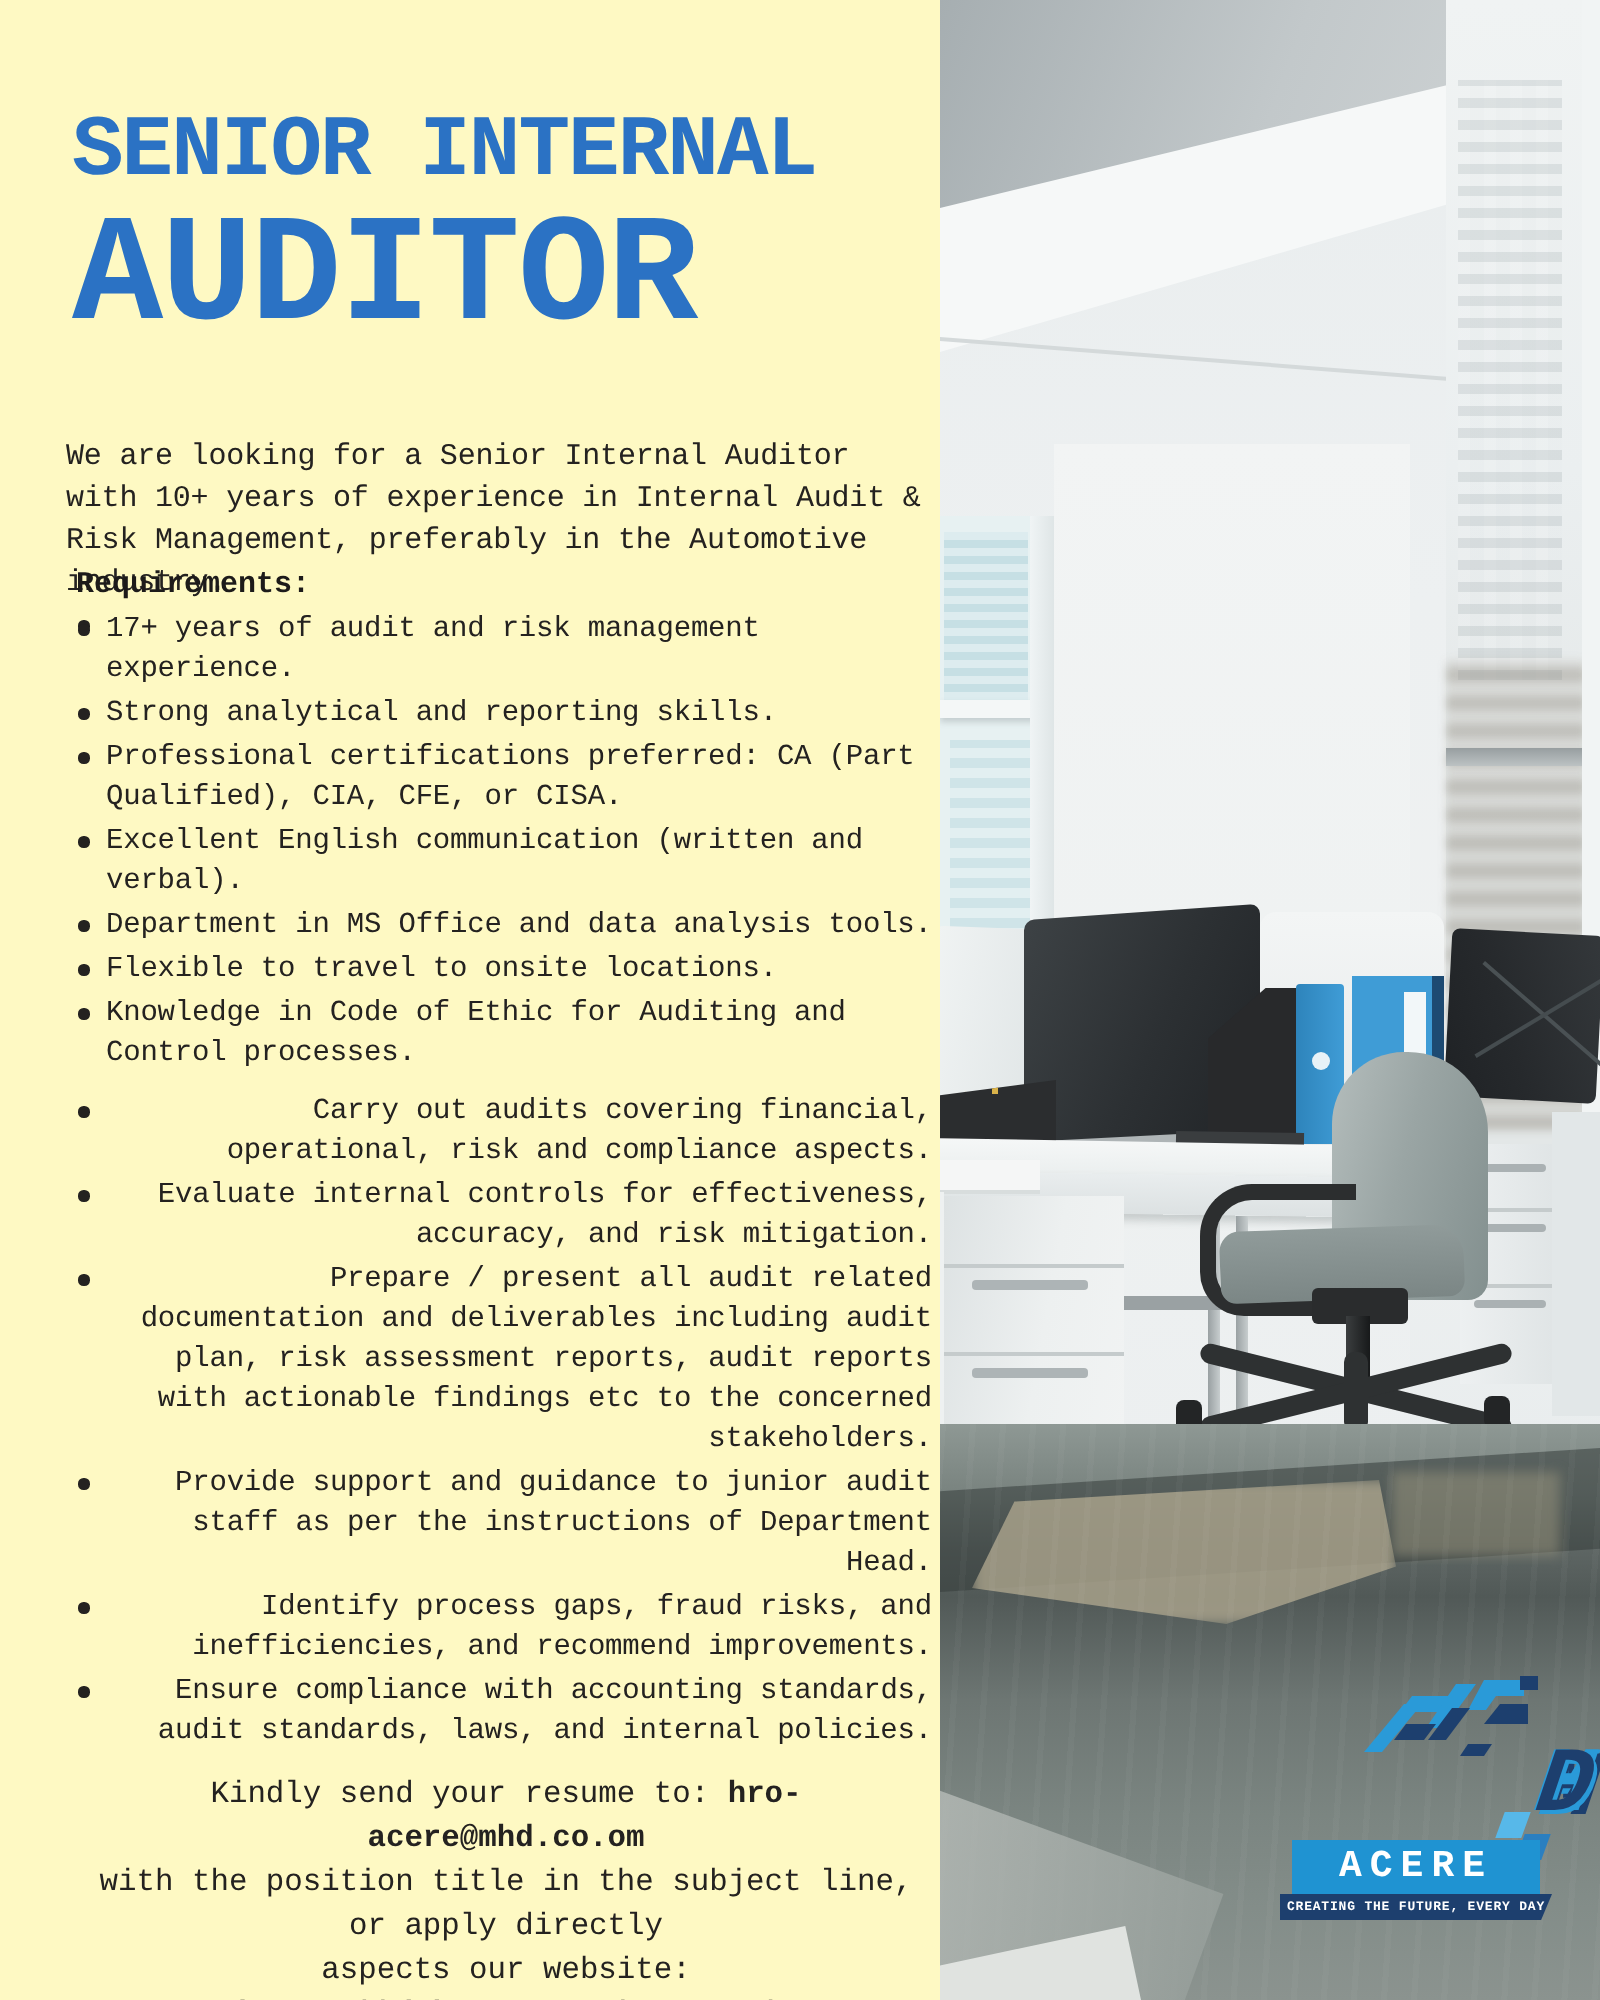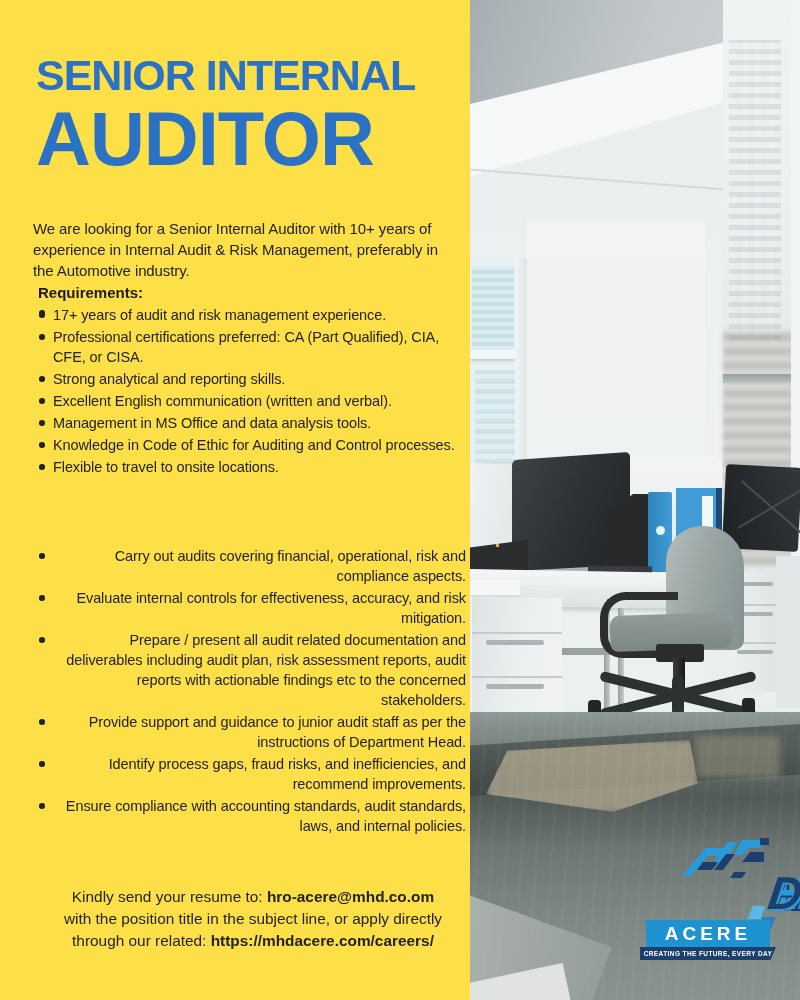--- a/index.html
+++ b/index.html
@@ -1,18 +1,18 @@
 <!DOCTYPE html>
 <html><head>
 <meta charset="utf-8">
 <style>
   html,body{margin:0;padding:0;}
   body{width:800px;height:1000px;overflow:hidden;background:#fff;
        font-family:"Liberation Sans", sans-serif;color:#242220;}
-  .poster{position:relative;width:800px;height:1000px;background:#fde047;}
+  .poster{position:relative;width:800px;height:1000px;background:#fef9c3;font-family:Liberation Mono, monospace;}
 
   
   .title{position:absolute;left:36px;top:54px;color:#2b72c4;font-weight:bold;line-height:1;}
   .title .l1{font-size:43px;letter-spacing:-1px;}
   .title .l2{font-size:76px;letter-spacing:-1px;margin-top:4px;}
   .intro{position:absolute;left:33px;top:203px;width:428px;font-size:15px;
          line-height:21px;letter-spacing:-.1px;}
   .sec-head{position:absolute;left:38px;width:420px;font-size:15px;font-weight:bold;color:#1d1b1a;}
   #req-head{top:284px;} #resp-head{top:535px;}
   .blist{position:absolute;left:38px;width:428px;margin:0;padding:0;list-style:none;
@@ -163,41 +163,41 @@
 
   <li>
         <span class="dot"></span>
       </li>
       <li>
         <span class="dot"></span>
         <span>17+ years of audit and risk management experience.</span>
       </li>
       <li>
         <span class="dot"></span>
+        <span>Strong analytical and reporting skills.</span>
+      </li>
+      <li>
+        <span class="dot"></span>
         <span>Professional certifications preferred: CA (Part Qualified), CIA, CFE, or CISA.</span>
       </li>
       <li>
         <span class="dot"></span>
-        <span>Strong analytical and reporting skills.</span>
-      </li>
-      <li>
-        <span class="dot"></span>
         <span>Excellent English communication (written and verbal).</span>
       </li>
       <li>
         <span class="dot"></span>
-        <span>Management in MS Office and data analysis tools.</span>
+        <span>Department in MS Office and data analysis tools.</span>
+      </li>
+      <li>
+        <span class="dot"></span>
+        <span>Flexible to travel to onsite locations.</span>
       </li>
       <li>
         <span class="dot"></span>
         <span>Knowledge in Code of Ethic for Auditing and Control processes.</span>
-      </li>
-      <li>
-        <span class="dot"></span>
-        <span>Flexible to travel to onsite locations.</span>
       </li>
     </ul>
 
   <ul class="blist" id="resp-list">
 
   <li>
         <span class="dot"></span>
         <span>Carry out audits covering financial, operational, risk and compliance aspects.</span>
       </li>
       <li>
@@ -221,21 +221,21 @@
         <span>Ensure compliance with accounting standards, audit standards, laws, and internal policies.</span>
       </li>
     </ul>
 
   <div class="contact">
     <div>
       <span>Kindly send your resume to: </span><b>hro-acere@mhd.co.om</b>
     </div>
     <div>with the position title in the subject line, or apply directly</div>
     <div>
-      <span>through our related: </span><b>https://mhdacere.com/careers/</b>
+      <span>aspects our website: </span><b>https://mhdacere.com/careers/</b>
     </div>
   </div>
 
   <div class="photo">
     <div class="ceil-gray"></div>
     <div class="ceil-beam"></div>
     <div class="wall-line"></div>
 
     <div class="winL">
       <div class="b1"></div>

